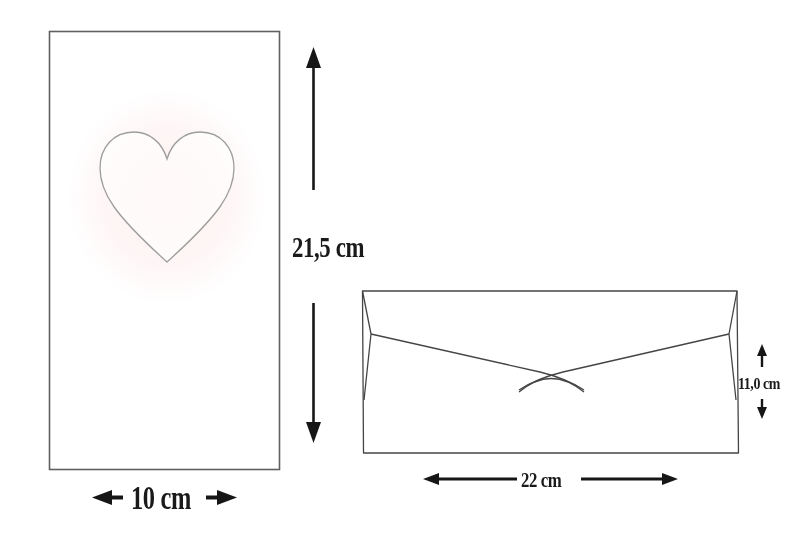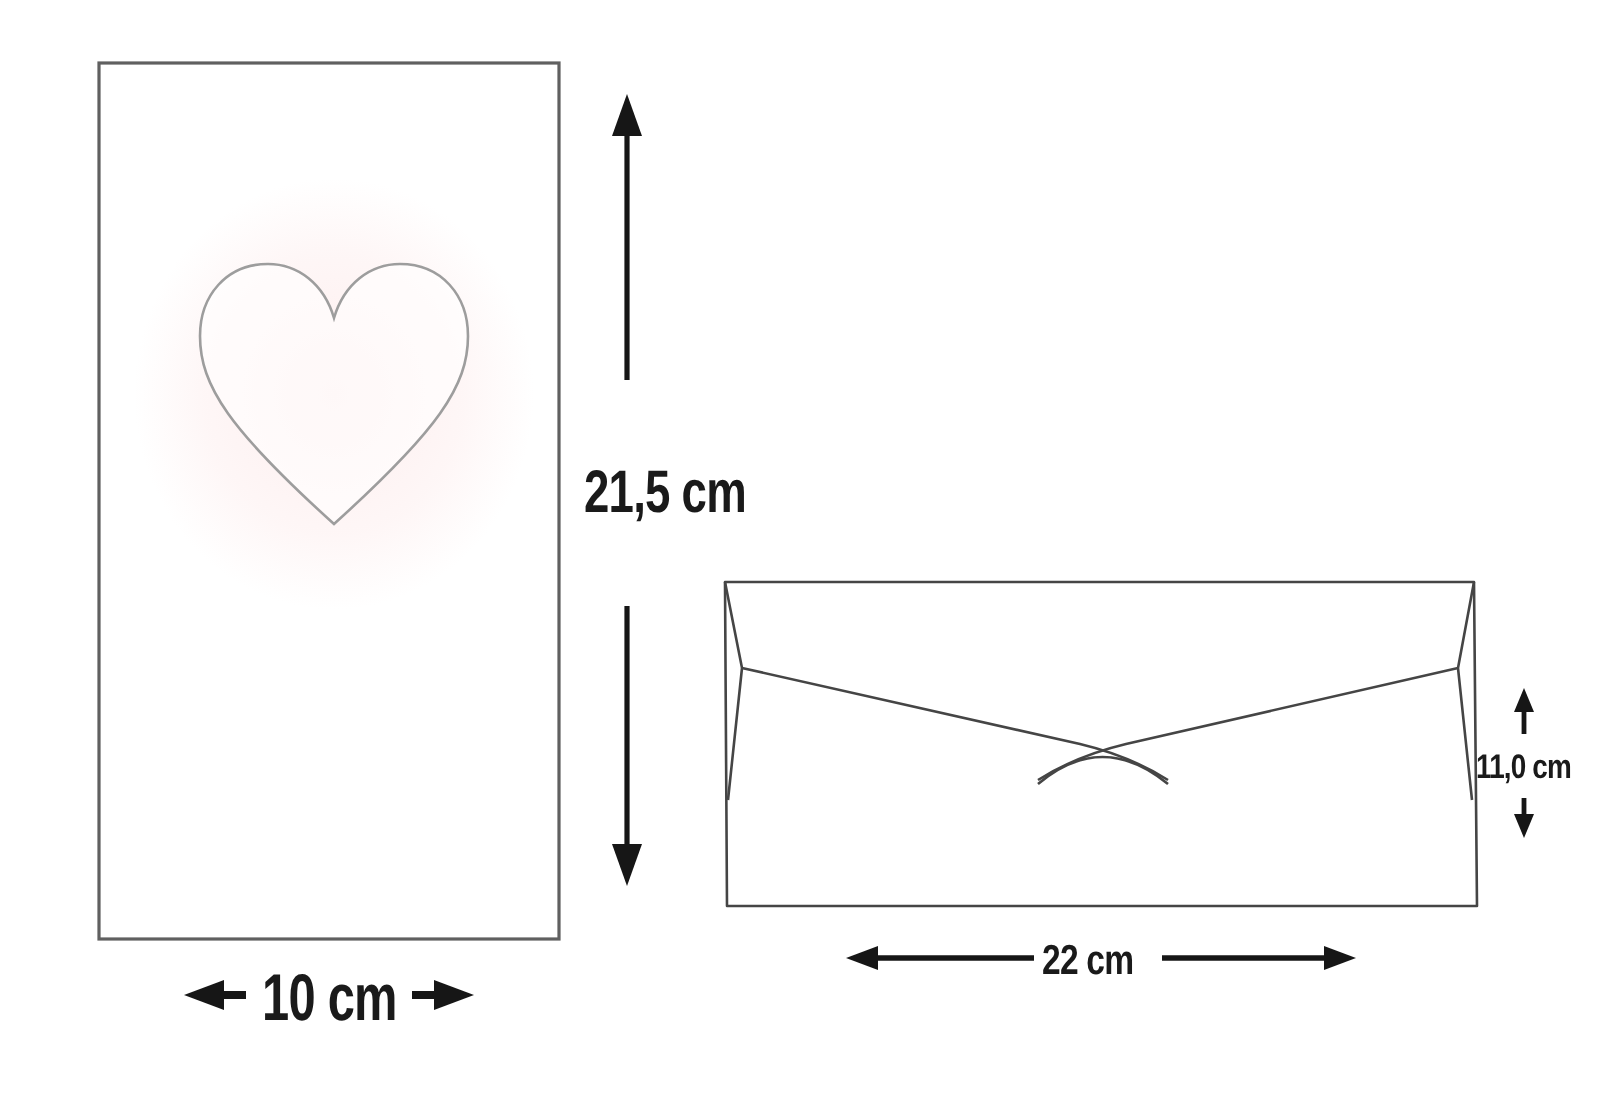--- a/index.html
+++ b/index.html
@@ -7,20 +7,21 @@
     padding: 0;
     background: #ffffff;
     font-family: "Liberation Sans", sans-serif;
   }
   .canvas {
     position: relative;
     width: 800px;
     height: 550px;
     background: #ffffff;
     overflow: hidden;
+    font-family: Liberation Serif, serif;
   }
   .diagram-svg {
     position: absolute;
     left: 0;
     top: 0;
   }
   .label {
     position: absolute;
     font-weight: 700;
     color: #1a1a1a;

